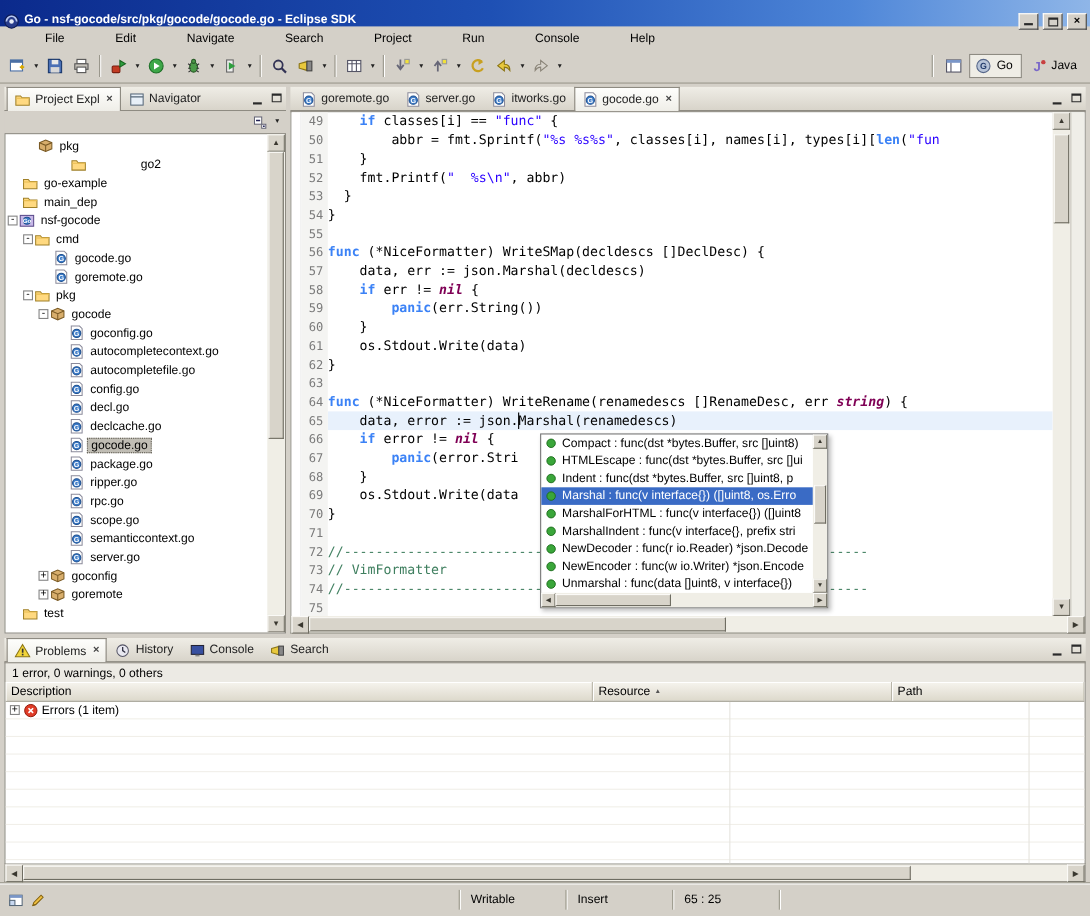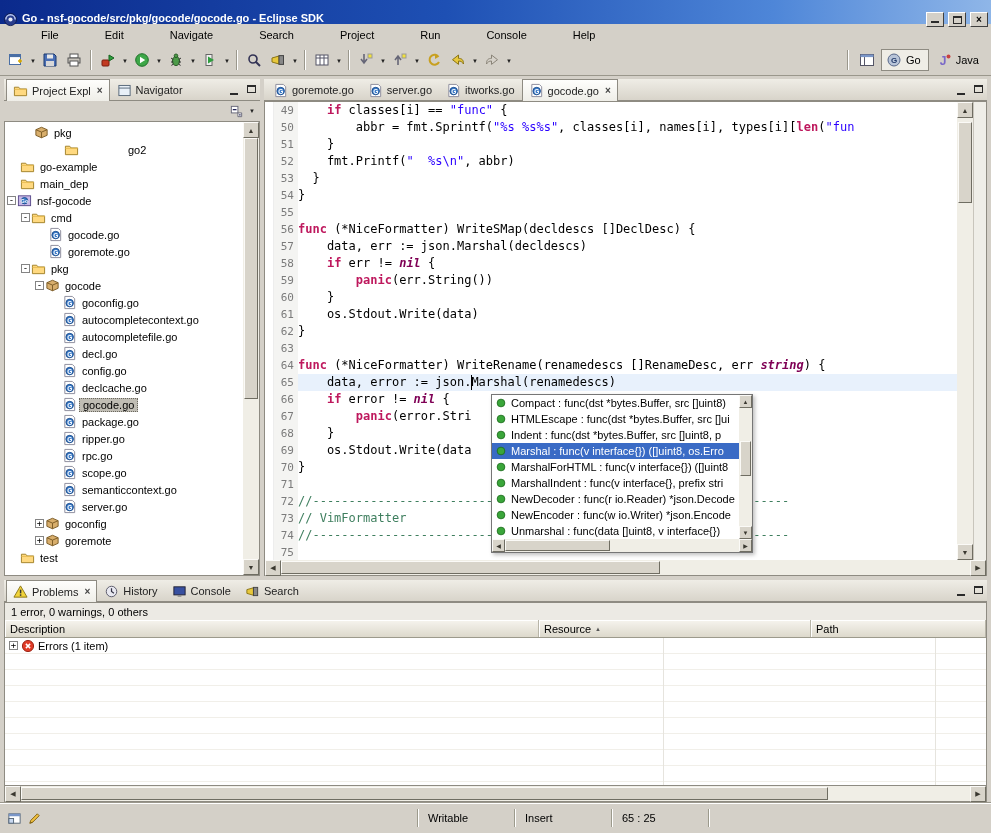--- a/index.html
+++ b/index.html
@@ -60,21 +60,21 @@
 
   
   .editor-panel { flex:1; display:flex; flex-direction:column; min-width:0; }
   .editor-body { flex:1; display:flex; border:1px solid #8E8B82; border-bottom:none; background:#fff; position:relative; overflow:hidden; }
   .annot-ruler { width:9px; background:#FFFFFF; border-right:1px solid #EDEDED; flex:none; }
   .ruler { width:24px; background:#F4F4F2; flex:none; font-family:"DejaVu Sans Mono","Liberation Mono",monospace; }
   .lnum { height:17px; line-height:17px; font-size:11px; color:#7B7B7B; text-align:right; padding-right:4px; }
   .code { flex:1; overflow:hidden; font-family:"DejaVu Sans Mono","Liberation Mono",monospace; font-size:12px; min-width:0; }
   .code-line { height:17px; line-height:17px; white-space:pre; position:relative; }
   .code-line.current { background:#E8F1FC; }
-  .tp { color:#000; } .tk { color:#be185d; font-weight:bold; } .tki { color:#7F0055; font-weight:bold; font-style:italic; }
+  .tp { color:#000; } .tk { color:#3b82f6; font-weight:bold; } .tki { color:#7F0055; font-weight:bold; font-style:italic; }
   .ts { color:#2A00FF; } .tc { color:#3F7F5F; }
   .caret { position:absolute; left:173px; top:1px; width:1px; height:15px; background:#000; }
   .overview-ruler { width:13px; background:#EFEEE8; border-left:1px solid #C8C5BC; flex:none; }
 
   
   .sbv { width:16px; background:#F0EEE6; display:flex; flex-direction:column; flex:none; }
   .sbh { height:16px; background:#F0EEE6; display:flex; flex:none; }
   .sb-btn { width:16px; height:16px; flex:none; background:#D8D4CA; border:1px solid; border-color:#FBFAF7 #6F6D62 #6F6D62 #FBFAF7;
     font-size:7px; color:#3A3830; display:flex; align-items:center; justify-content:center; }
   .sb-track { flex:1; position:relative; display:block; }
@@ -506,32 +506,32 @@
             </div>
             <div class="tree-row" style="padding-left: 44px;">
               <span class="toggle"></span>
               <span class="icon">
                 <svg viewBox="0 0 16 16">
                   <path d="M3 1.5 h8 l2.5 2.5 v10.5 H3z" fill="#fff" stroke="#8A8A9A"></path>
                   <circle cx="8.2" cy="8.6" r="4" fill="#3B7BC8" stroke="#1C4E8E"></circle>
                   <text x="8.2" y="11.2" text-anchor="middle" font-size="7" font-weight="bold" fill="#fff">G</text>
                 </svg>
               </span>
+              <span class="tree-label">config.go</span>
+            </div>
+            <div class="tree-row" style="padding-left: 44px;">
+              <span class="toggle"></span>
+              <span class="icon">
+                <svg viewBox="0 0 16 16">
+                  <path d="M3 1.5 h8 l2.5 2.5 v10.5 H3z" fill="#fff" stroke="#8A8A9A"></path>
+                  <circle cx="8.2" cy="8.6" r="4" fill="#3B7BC8" stroke="#1C4E8E"></circle>
+                  <text x="8.2" y="11.2" text-anchor="middle" font-size="7" font-weight="bold" fill="#fff">G</text>
+                </svg>
+              </span>
               <span class="tree-label">decl.go</span>
-            </div>
-            <div class="tree-row" style="padding-left: 44px;">
-              <span class="toggle"></span>
-              <span class="icon">
-                <svg viewBox="0 0 16 16">
-                  <path d="M3 1.5 h8 l2.5 2.5 v10.5 H3z" fill="#fff" stroke="#8A8A9A"></path>
-                  <circle cx="8.2" cy="8.6" r="4" fill="#3B7BC8" stroke="#1C4E8E"></circle>
-                  <text x="8.2" y="11.2" text-anchor="middle" font-size="7" font-weight="bold" fill="#fff">G</text>
-                </svg>
-              </span>
-              <span class="tree-label">config.go</span>
             </div>
             <div class="tree-row" style="padding-left: 44px;">
               <span class="toggle"></span>
               <span class="icon">
                 <svg viewBox="0 0 16 16">
                   <path d="M3 1.5 h8 l2.5 2.5 v10.5 H3z" fill="#fff" stroke="#8A8A9A"></path>
                   <circle cx="8.2" cy="8.6" r="4" fill="#3B7BC8" stroke="#1C4E8E"></circle>
                   <text x="8.2" y="11.2" text-anchor="middle" font-size="7" font-weight="bold" fill="#fff">G</text>
                 </svg>
               </span>

